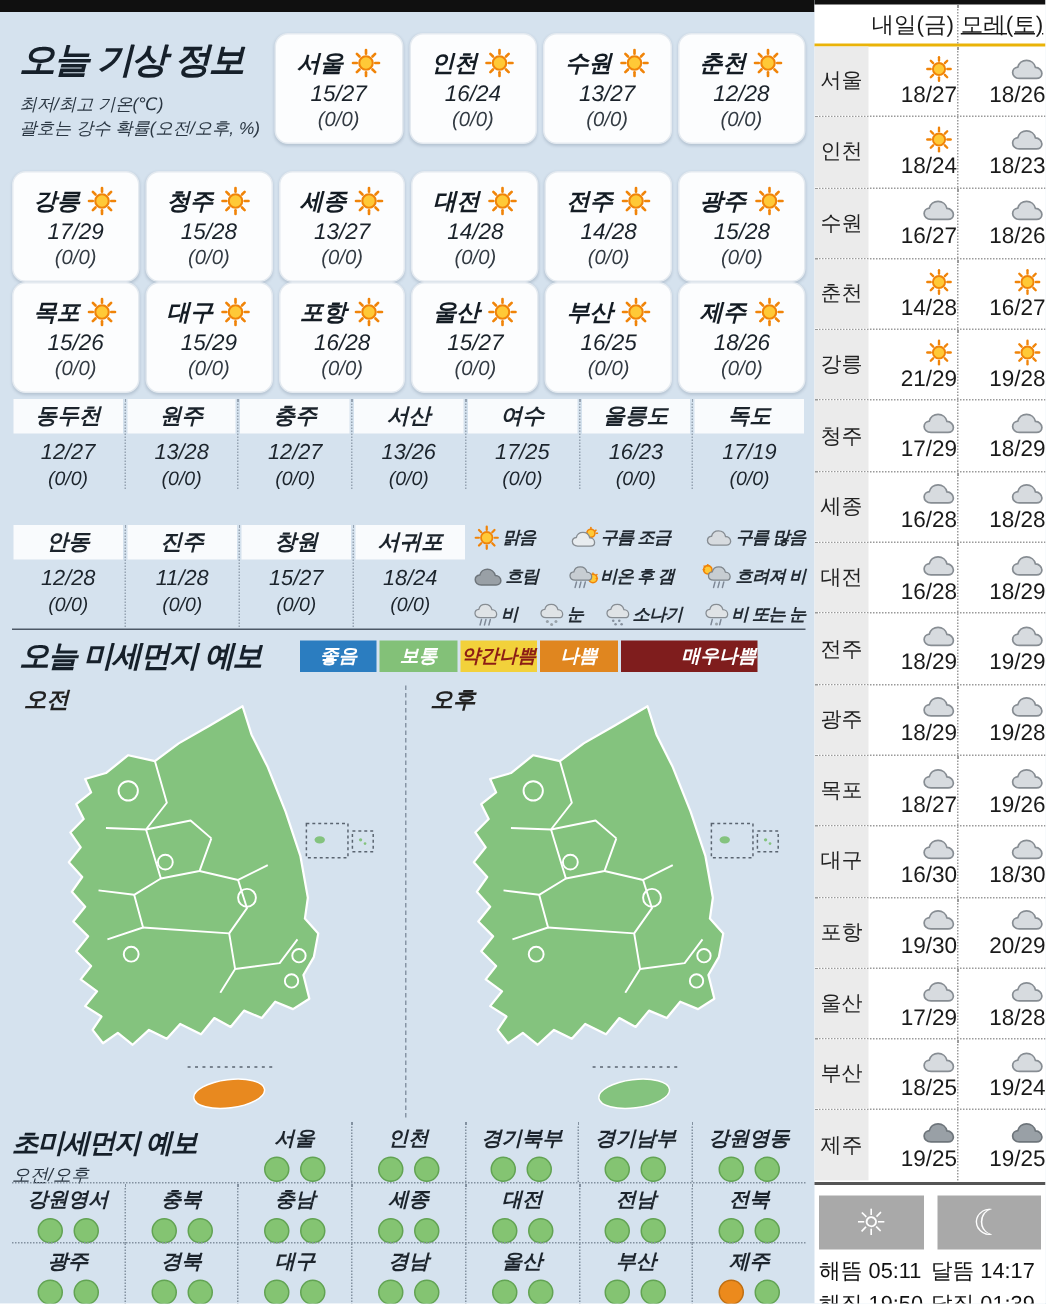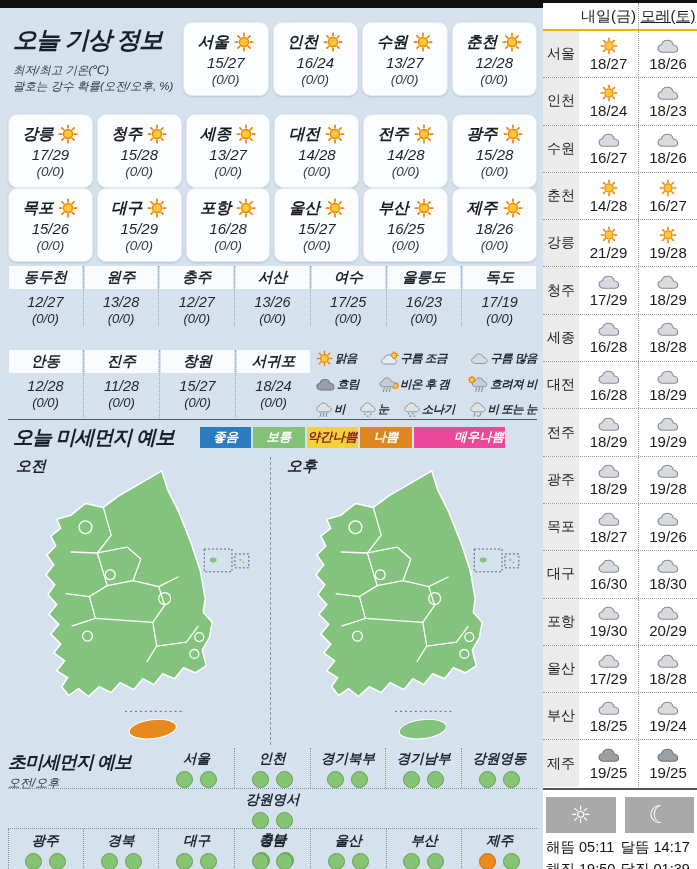--- a/index.html
+++ b/index.html
@@ -39,42 +39,42 @@
   .chips{position:absolute;left:200px;top:427px;width:305px;height:21px;display:flex;gap:2px;}
   .chip{flex:1;display:flex;align-items:center;justify-content:center;font-size:12.5px;font-weight:bold;}
   .map-label{position:absolute;font-size:15px;font-weight:bold;color:#222;}
   .map-label.am{left:16px;top:457px;}
   .map-label.pm{left:287px;top:457px;}
   .kmap{position:absolute;top:454px;width:256px;height:292px;}
   .kmap.am{left:4px;} .kmap.pm{left:274px;}
   .vsep{position:absolute;left:270px;top:457px;height:288px;border-left:1px dashed #8795a5;}
   .uf-row{position:absolute;left:8px;width:529px;display:flex;}
   .uf-r1{top:748px;height:40px;}
-  .uf-r2{top:788px;height:40px;border-top:1px dotted #8391a0;flex-direction:column;}
+  .uf-r2{top:788px;height:40px;border-top:1px dotted #8391a0;}
   .uf-r3{top:828px;height:41px;border-top:1px dotted #8391a0;}
   .uf-titleblock{width:151px;flex:none;padding-top:2px;}
   .uf-title{font-size:18px;font-weight:bold;color:#16202a;letter-spacing:-1px;}
   .uf-sub{font-size:12px;color:#2a3642;margin-top:1px;}
   .region-cell{flex:1;display:flex;flex-direction:column;align-items:center;justify-content:center;gap:3px;padding-top:2px;}
   .region-cell + .region-cell{border-left:1px dotted #8391a0;}
   .region-name{font-size:13.5px;font-weight:bold;color:#1d252d;}
   .dots{display:flex;gap:7px;}
   .dot{width:15px;height:15px;border-radius:50%;}
   .dot.good{background:#84c472;border:1px solid #62a353;}
   .dot.bad{background:#ec8a1c;border:1px solid #c06f12;}
   
   .sidebar{position:absolute;left:543px;top:0;width:154px;height:869px;background:#fff;}
   .sb-topbar{height:3px;background:#101010;}
   .sb-head{display:grid;grid-template-columns:36px 1fr 1fr;height:26px;border-bottom:2px solid #eab308;align-items:center;}
   .sb-head-cell{text-align:center;font-size:15px;color:#1a1a1a;}
   .sb-head-cell.b{border-left:1px dotted #999;height:100%;display:flex;align-items:center;justify-content:center;text-decoration:underline;}
   .sb-row{display:grid;grid-template-columns:36px 1fr 1fr;height:46.3px;}
   .sb-row + .sb-row{border-top:1px dotted #9a9a9a;}
   .sb-city{background:#ebebeb;display:flex;align-items:center;justify-content:center;font-size:14px;color:#222;}
-  .sb-cell{display:flex;flex-direction:column;align-items:center;justify-content:center;gap:0;}
+  .sb-cell{display:flex;flex-direction:column;align-items:flex-end;justify-content:center;gap:0;}
   .sb-cell.b{border-left:1px dotted #9a9a9a;}
   .sb-temp{font-size:15px;color:#1a1a1a;}
   .sb-line{border-top:2px solid #555;margin-top:1px;}
   .astro{display:flex;gap:9px;padding:7px 3px 0 3px;}
   .astro-box{width:70px;height:36px;background:#a9a9a9;display:flex;align-items:center;justify-content:center;}
   .astro-glyph{color:#fff;font-size:24px;line-height:1;font-family:"DejaVu Sans",sans-serif;}
   .astro-times{display:grid;grid-template-columns:1fr 1fr;padding:5px 2px 0 3px;font-size:14.5px;color:#111;row-gap:3px;}
   .astro-t{white-space:nowrap;}
   .wicon{display:inline-block;}
   .hidden-defs{position:absolute;width:0;height:0;overflow:hidden;}
@@ -556,21 +556,21 @@
     <div class="chips">
 
         <div class="chip" style="background: rgb(43, 125, 192); color: rgb(255, 255, 255);">좋음</div>
 
         <div class="chip" style="background: rgb(131, 193, 120); color: rgb(255, 255, 255);">보통</div>
 
         <div class="chip" style="background: rgb(242, 209, 59); color: rgb(140, 29, 21);">약간나쁨</div>
 
         <div class="chip" style="background: rgb(224, 134, 31); color: rgb(255, 255, 255);">나쁨</div>
 
-        <div class="chip" style="background: #ec4899; color: rgb(255, 255, 255); padding-left: 40px;">매우나쁨</div>
+        <div class="chip" style="background: #7f1d1d; color: rgb(255, 255, 255); padding-left: 40px;">매우나쁨</div>
       </div>
 
     <div class="map-label am">오전</div>
     <div class="map-label pm">오후</div>
     <div class="vsep"></div>
 
     <svg class="kmap am" viewBox="0 0 250 295">
       <use href="#kmap"></use>
       <ellipse cx="146" cy="278" rx="24" ry="9.5" transform="rotate(-7 146 278)" stroke="#ffffff" stroke-width="1" fill="#e8891f"></ellipse>
     </svg>

